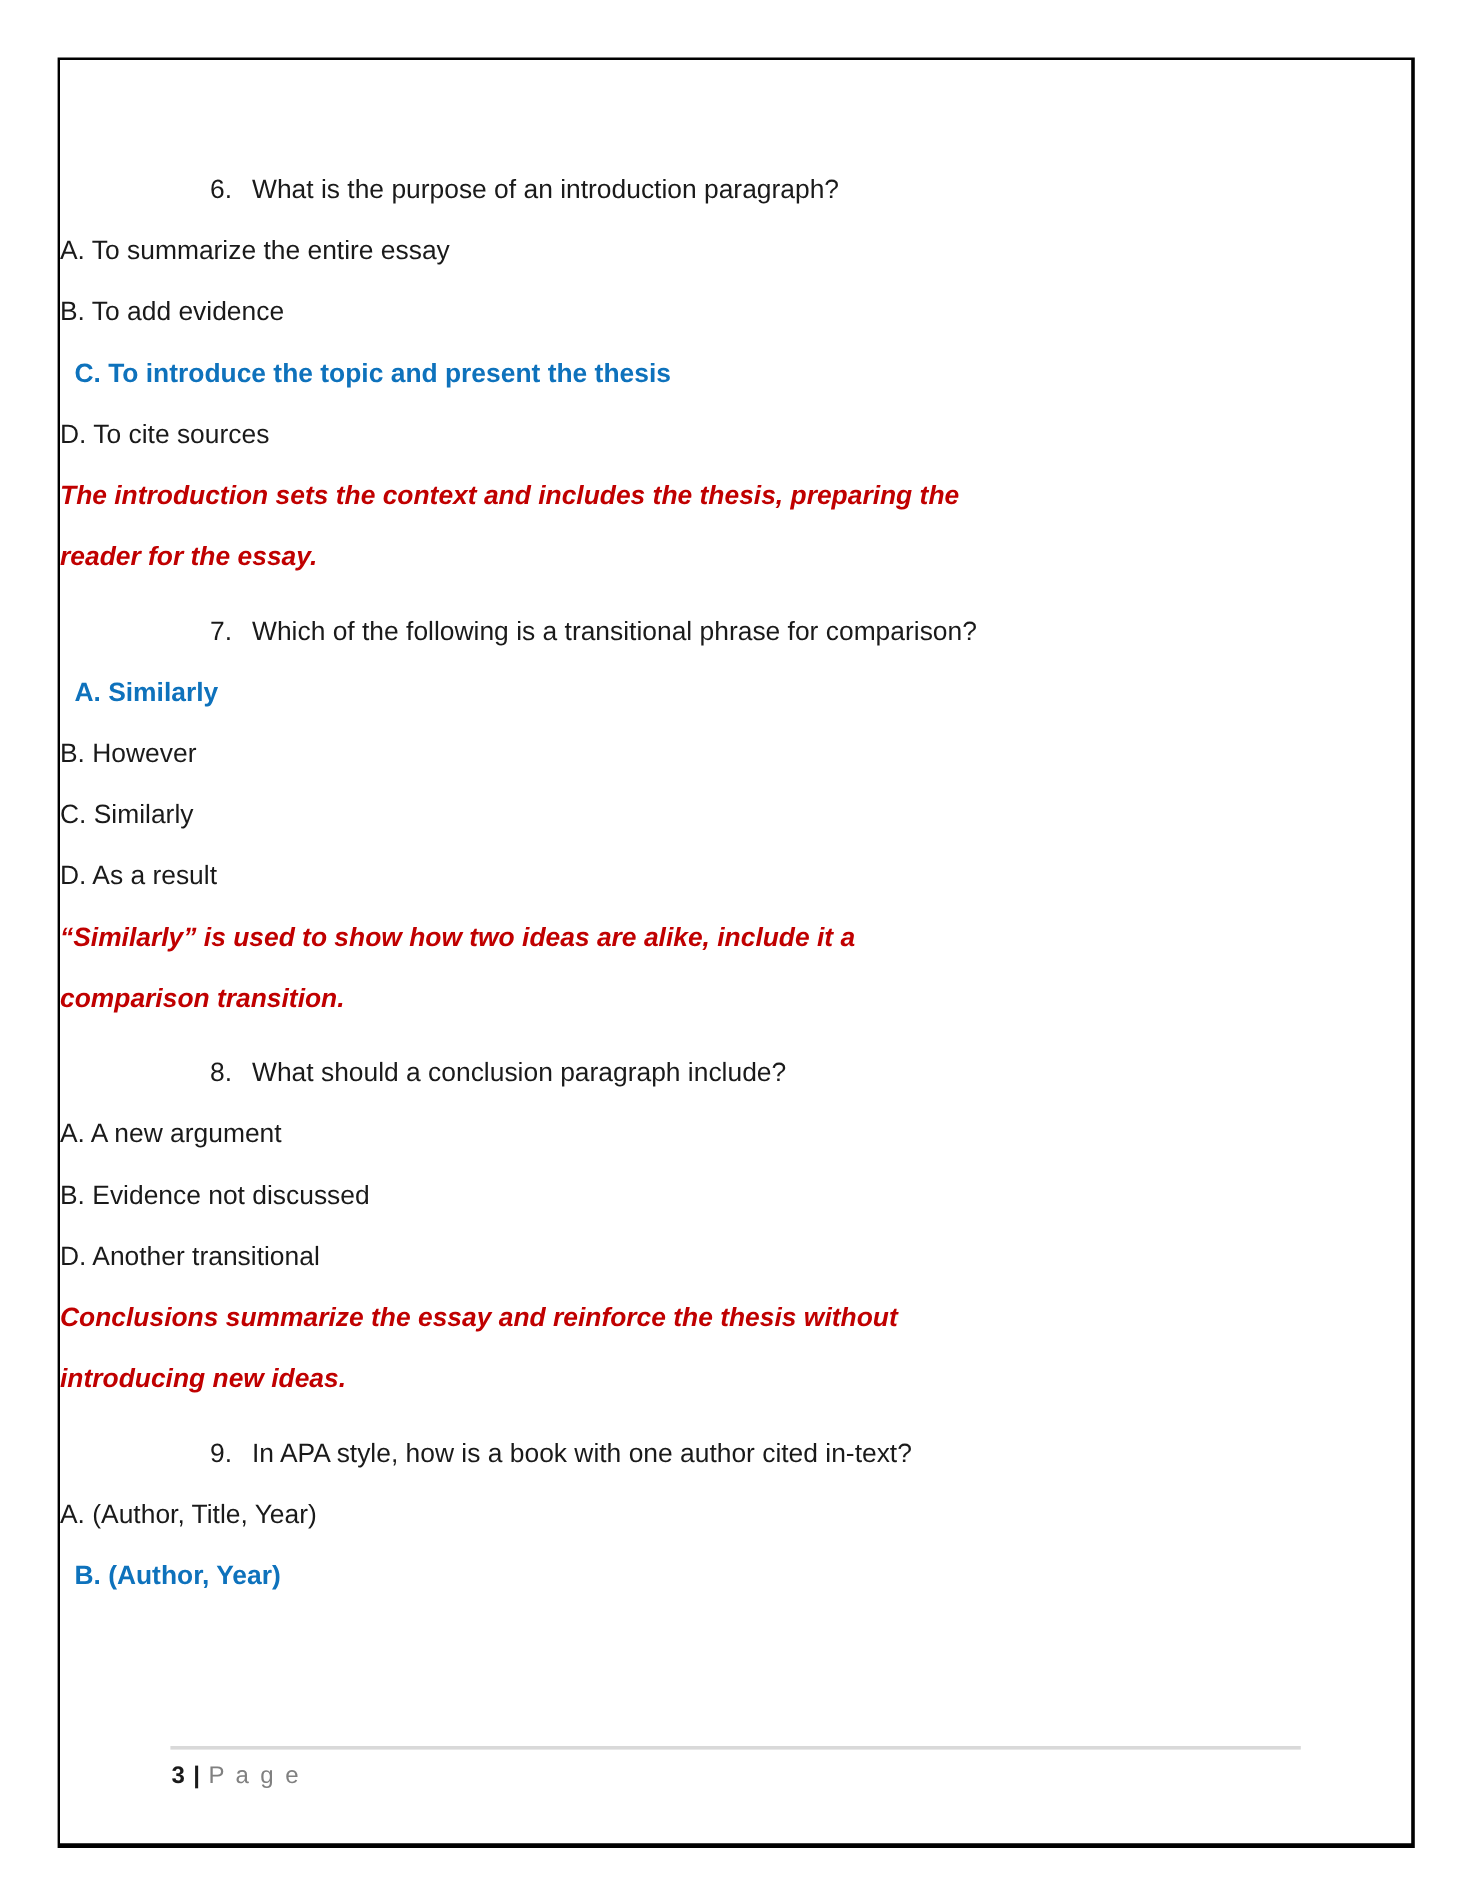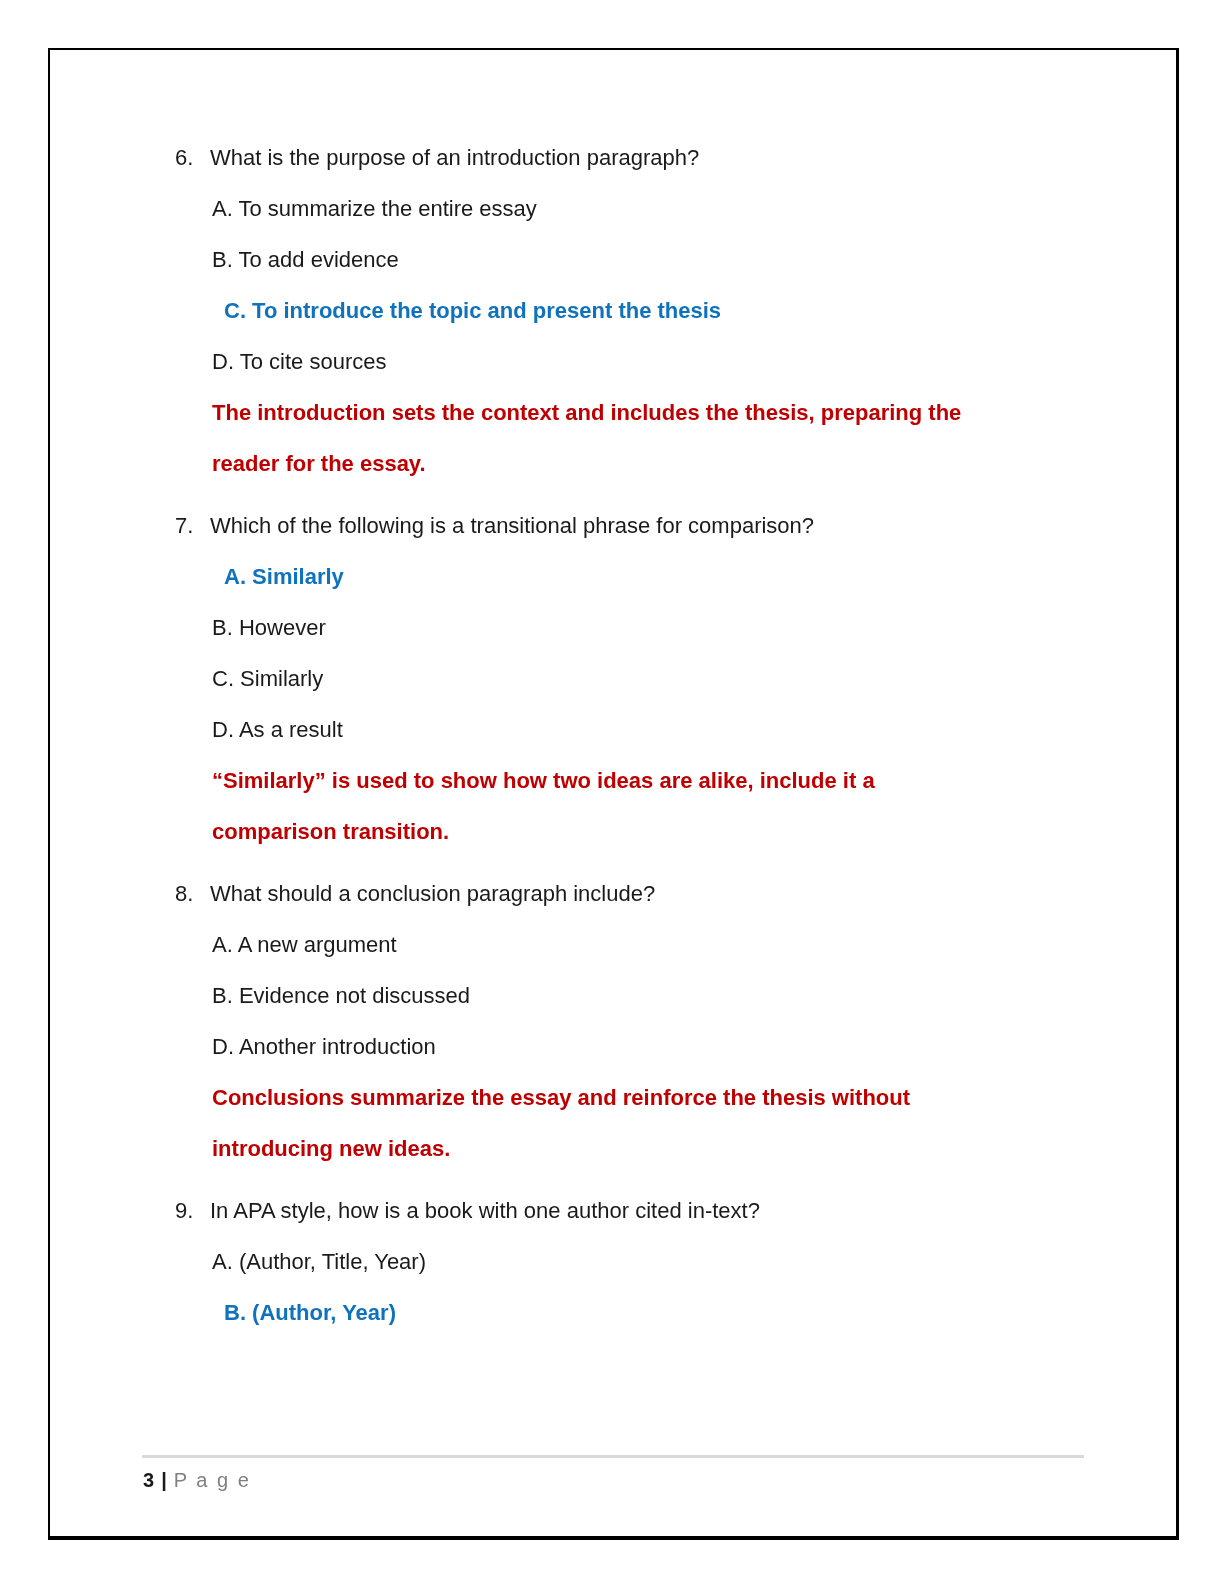--- a/index.html
+++ b/index.html
@@ -34,29 +34,30 @@
   .line {
     height: 51px;
     line-height: 51px;
     font-size: 22px;
     color: var(--text-color);
     white-space: nowrap;
   }
   .question + .question { margin-top: 11px; }
   .q-head { display: flex; padding-left: 125px; }
   .q-num { width: 35px; flex: 0 0 35px; }
-  .option, .explanation { padding-left: 162px; }
+  .option, .explanation { }
   .option.correct {
     color: var(--accent-color);
     font-weight: bold;
     margin-left: 12px;
   }
   .explanation {
     color: var(--explain-color);
     font-weight: bold;
+    font-style: italic;
   }
   .footer-rule {
     position: absolute;
     left: 92px; top: 1405px;
     width: 942px; height: 3px;
     background: var(--rule-color);
   }
   .footer-text {
     position: absolute;
     left: 93px; top: 1416px;
@@ -109,21 +110,21 @@
     </div>
 
     <div class="question">
       <div class="line q-head">
         <span class="q-num">8.</span>
         <span>What should a conclusion paragraph include?</span>
       </div>
       <div>
           <div class="line option">A. A new argument</div>
           <div class="line option">B. Evidence not discussed</div>
-          <div class="line option">D. Another introduction</div>
+          <div class="line option">D. Another transitional</div>
         </div>
       <div>
           <div class="line explanation">Conclusions summarize the essay and reinforce the thesis without</div>
           <div class="line explanation">introducing new ideas.</div>
         </div>
     </div>
 
     <div class="question">
       <div class="line q-head">
         <span class="q-num">9.</span>

